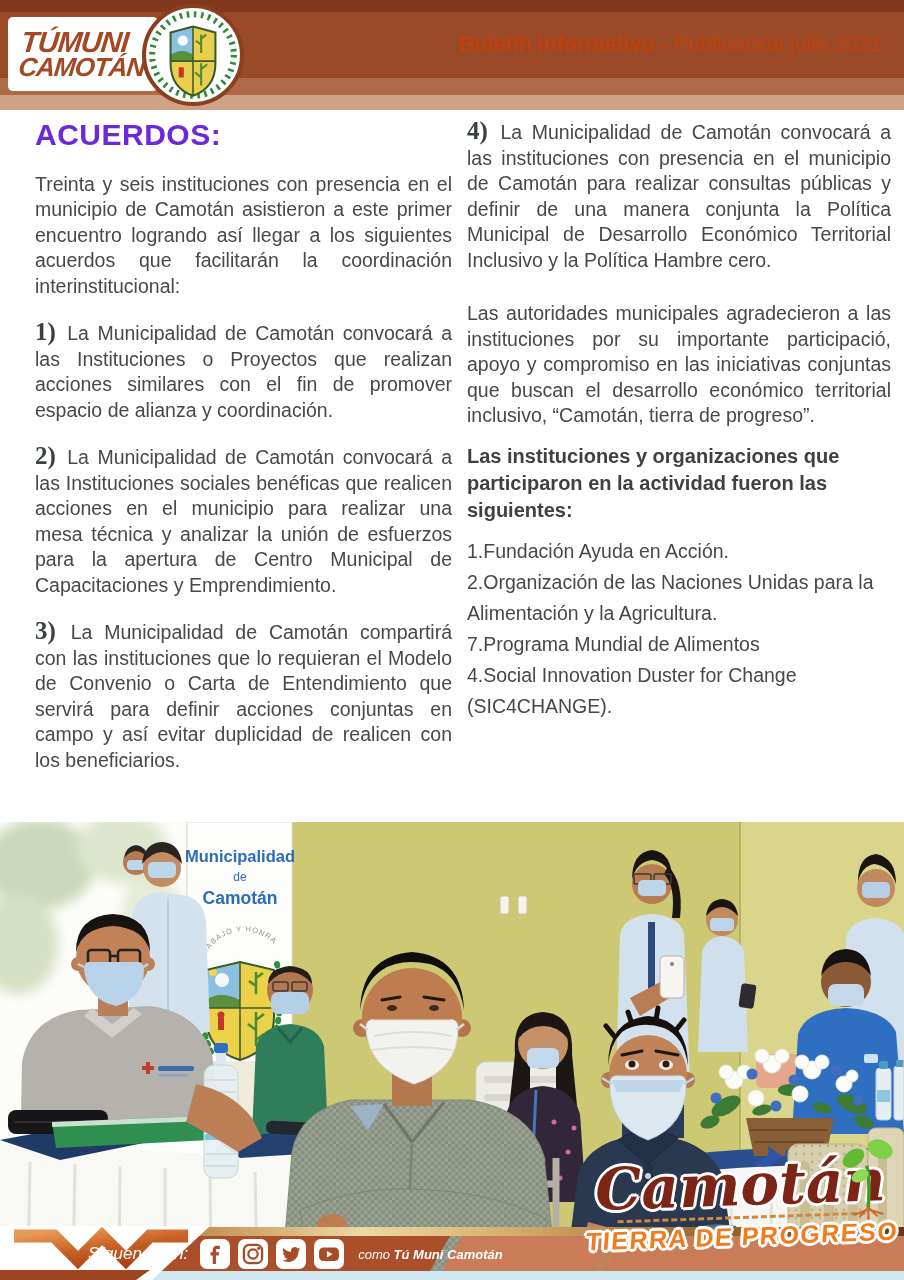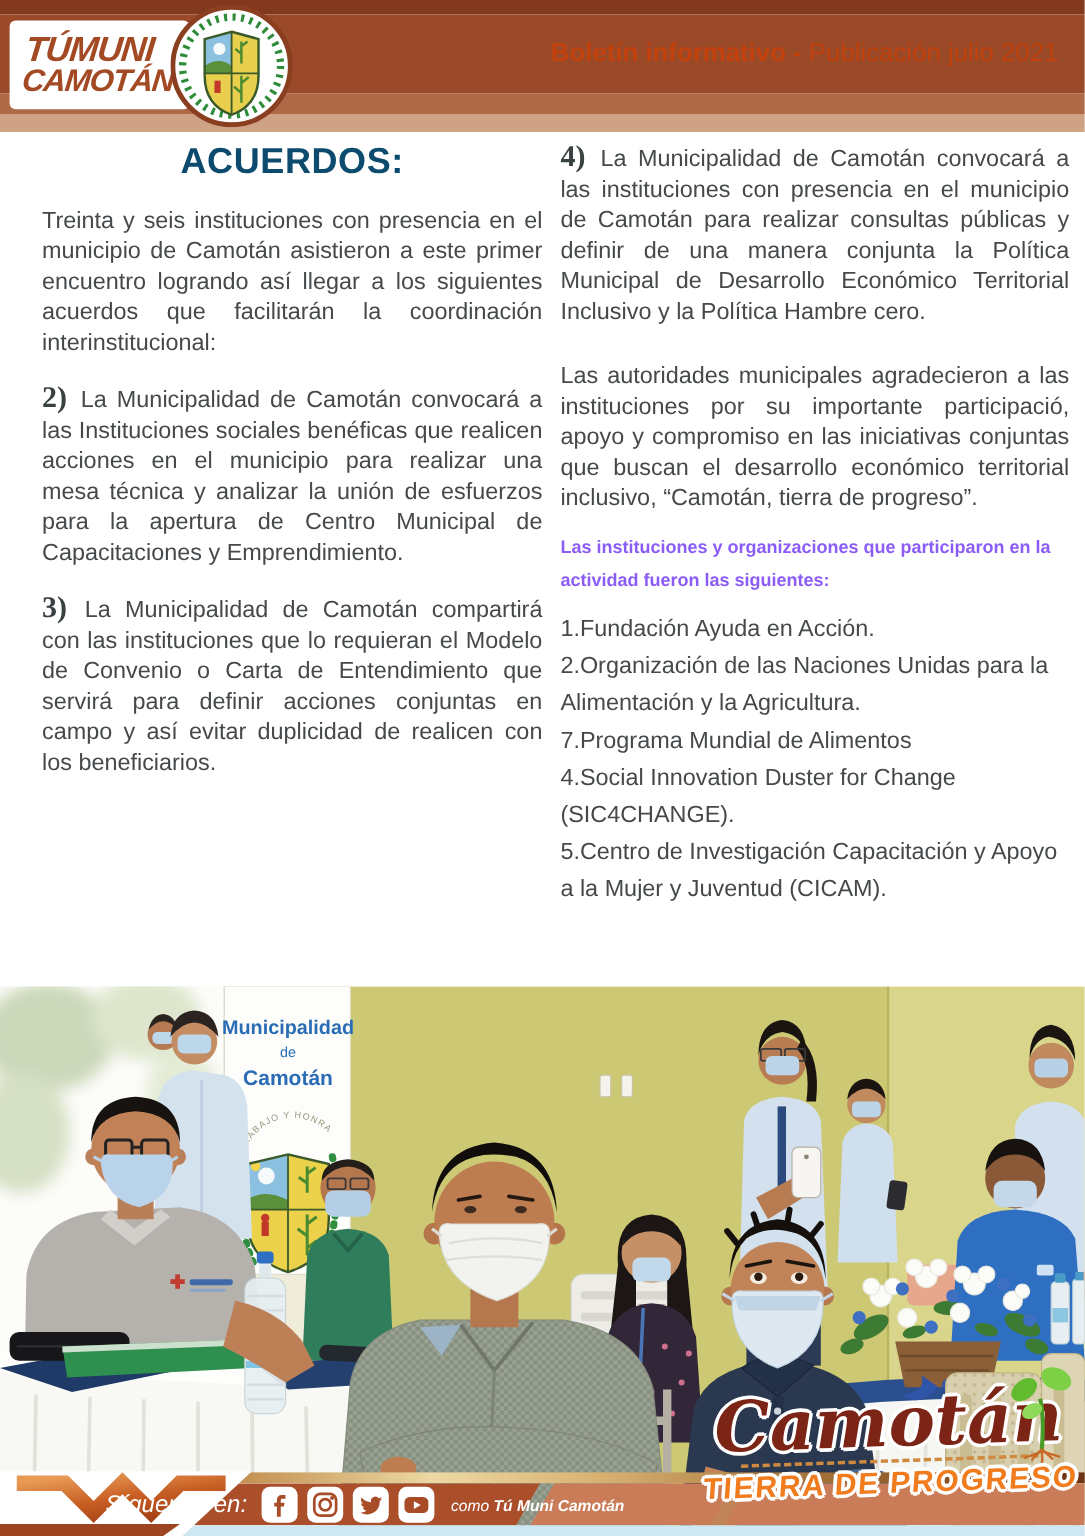--- a/index.html
+++ b/index.html
@@ -19,41 +19,41 @@
   .logo-text .l1{font-size:29px;display:block;}
   .logo-text .l2{font-size:26px;display:block;}
   .seal{position:absolute;left:142px;top:4px;width:102px;height:102px;z-index:3;}
   .header-title{position:absolute;right:22px;top:32px;z-index:2;color:#c2410c;font-size:21.5px;}
   .header-title .bold{font-weight:bold;}
 
   
   .col{position:absolute;color:#45494b;font-size:19.5px;line-height:25.5px;text-align:justify;}
   .col-left{left:35px;top:122px;width:417px;}
   .col-right{left:467px;top:118px;width:424px;}
-  .col h1{margin:0 0 24px 0;text-align:center;font-size:30px;letter-spacing:.5px;
-          color:#0c4a6e;font-weight:800;}
+  .col h1{margin:0 0 24px 0;text-align:left;font-size:30px;letter-spacing:.5px;
+          color:#6d28d9;font-weight:800;}
   .col p{margin:0 0 20px 0;}
   .num{font-family:"Liberation Serif",serif;font-weight:bold;font-size:25px;color:#3a4142;padding-right:3px;}
-  .subheading{font-weight:bold;color:#8b5cf6;font-size:15px;line-height:27px;text-align:left;margin:0 0 12px 0 !important;}
+  .subheading{font-weight:bold;color:#404040;font-size:20px;line-height:27px;text-align:left;margin:0 0 12px 0 !important;}
   .plist{margin:0 !important;line-height:31px;text-align:left;}
 
   
   .photo{position:absolute;left:0;top:822px;width:904px;height:450px;z-index:1;}
 
   
   .stripe{position:absolute;left:0;top:1227px;width:904px;height:9px;z-index:4;
           background:linear-gradient(90deg,#6e3315 0%,#b97f3e 18%,#ecd9a4 40%,#d9b272 55%,#9c6a33 78%,#6e3315 100%);}
   .bands{position:absolute;left:0;top:1236px;width:904px;height:35px;z-index:4;}
   .bands>div{position:absolute;inset:0;}
   .band-rust{background:#ab4f2a;clip-path:polygon(0 0,450px 0,430px 100%,0 100%);}
   .band-a{background:#c97c57;clip-path:polygon(462px 0,612px 0,592px 100%,442px 100%);}
   .band-b{background:#c97c57;clip-path:polygon(624px 0,904px 0,904px 100%,604px 100%);}
   .bluestrip{position:absolute;left:0;top:1271px;width:904px;height:9px;background:#cfe7f0;z-index:4;}
   .follow-row{position:absolute;left:88px;top:1238px;height:32px;display:flex;align-items:center;gap:8px;z-index:6;}
-  .follow-label{color:#ffffff;font-style:italic;font-size:20px;margin-right:4px;}
+  .follow-label{color:#ffffff;font-style:italic;font-size:17px;margin-right:4px;}
   .handle{color:#ffffff;font-style:italic;font-size:13px;margin-left:6px;white-space:nowrap;}
   .handle .hb{font-weight:bold;}
   .sicon{width:30px;height:30px;background:#ffffff;border-radius:7px;display:flex;align-items:center;justify-content:center;}
   .sicon svg{display:block;}
   .wlogo{position:absolute;left:0;top:1210px;width:230px;height:70px;z-index:5;}
 
   .brand{position:absolute;right:6px;top:1156px;width:314px;z-index:7;text-align:center;transform:rotate(-2deg);}
   .brand-script{font-family:"DejaVu Serif",serif;font-style:italic;font-weight:bold;font-size:58px;
     color:#7c2415;line-height:1;display:inline-block;
     text-shadow:-3px 0 0 #fff,3px 0 0 #fff,0 -3px 0 #fff,0 3px 0 #fff,-2px -2px 0 #fff,2px -2px 0 #fff,-2px 2px 0 #fff,2px 2px 0 #fff;}
@@ -99,33 +99,33 @@
   </svg>
 
   <div class="header-title">
     <span class="bold">Boletín informativo - </span><span>Publicación julio 2021</span>
   </div>
 </div>
 
 <div class="col col-left">
   <h1>ACUERDOS:</h1>
   <p>Treinta y seis instituciones con presencia en el municipio de Camotán asistieron a este primer encuentro logrando así llegar a los siguientes acuerdos que facilitarán la coordinación interinstitucional:</p>
+  <p><span class="num">1)</span> <span>La Municipalidad de Camotán convocará a las Instituciones o Proyectos que realizan acciones similares con el fin de promover espacio de alianza y coordinación.</span></p>
   <p><span class="num">2)</span> <span>La Municipalidad de Camotán convocará a las Instituciones sociales benéficas que realicen acciones en el municipio para realizar una mesa técnica y analizar la unión de esfuerzos para la apertura de Centro Municipal de Capacitaciones y Emprendimiento.</span></p>
   <p><span class="num">3)</span> <span>La Municipalidad de Camotán compartirá con las instituciones que lo requieran el Modelo de Convenio o Carta de Entendimiento que servirá para definir acciones conjuntas en campo y así evitar duplicidad de realicen con los beneficiarios.</span></p>
 </div>
 
 <div class="col col-right">
   <p style="margin-bottom:28px;"><span class="num">4)</span> <span>La Municipalidad de Camotán convocará a las instituciones con presencia en el municipio de Camotán para realizar consultas públicas y definir de una manera conjunta la Política Municipal de Desarrollo Económico Territorial Inclusivo y la Política Hambre cero.</span></p>
   <p style="margin-bottom:14px;">Las autoridades municipales agradecieron a las instituciones por su importante participació, apoyo y compromiso en las iniciativas conjuntas que buscan el desarrollo económico territorial inclusivo, “Camotán, tierra de progreso”.</p>
   <p class="subheading">Las instituciones y organizaciones que participaron en la actividad fueron las siguientes:</p>
   <p class="plist">1.Fundación Ayuda en Acción.</p>
   <p class="plist">2.Organización de las Naciones Unidas para la Alimentación y la Agricultura.</p>
   <p class="plist">7.Programa Mundial de Alimentos</p>
   <p class="plist">4.Social Innovation Duster for Change (SIC4CHANGE).</p>
-  <p class="plist">5.Centro de Investigación Capacitación y Apoyo a la Mujer y Juventud (CICAM).</p>
 </div>
 
 <svg class="photo" viewBox="0 0 904 450">
   <defs>
     <filter id="soft">
         <feGaussianBlur stdDeviation="6"></feGaussianBlur>
       </filter>
     <pattern id="chk" width="7" height="7" patternUnits="userSpaceOnUse">
       <rect width="7" height="7" fill="#9aa293"></rect>
       <rect width="3.5" height="3.5" fill="#87907f"></rect>

